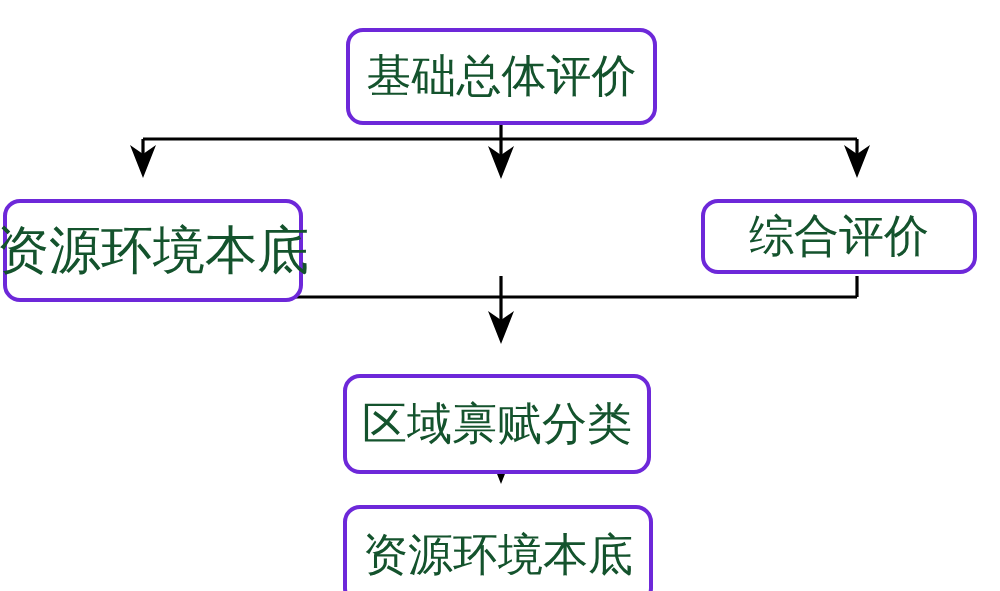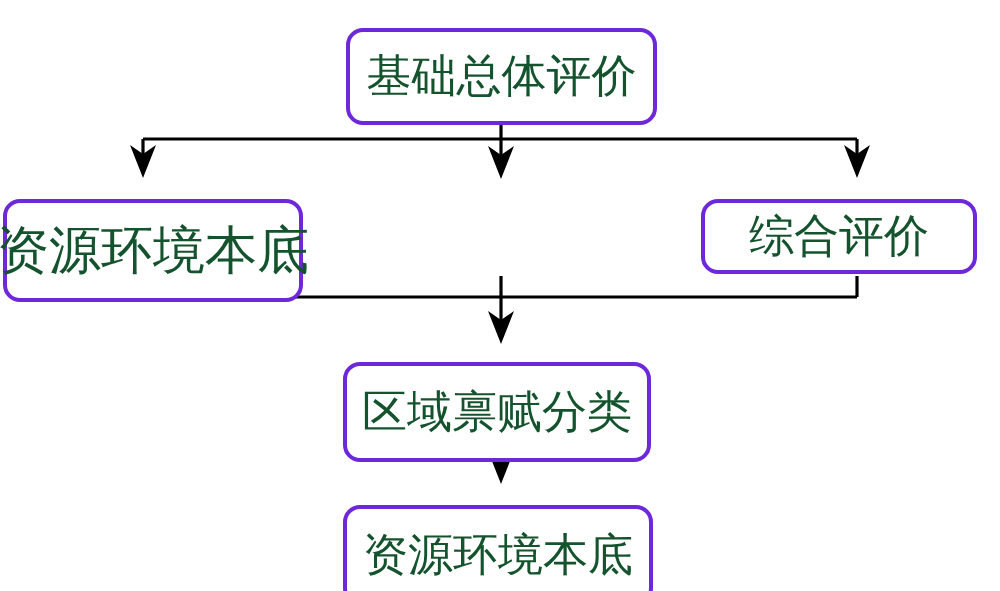--- a/index.html
+++ b/index.html
@@ -34,21 +34,21 @@
     color: #14532d;
     font-size: 45px;
     line-height: 1;
     white-space: nowrap;
     margin-top: 20px;
   }
   .n-top    { left: 346px; top: 8px;   width: 311px; height: 97px;  }
   .n-left   { left: 3px;   top: 179px; width: 300px; height: 103px; font-size: 52px; }
   .n-mid    { left: 362px; top: 180px; width: 279px; height: 100px; }
   .n-right  { left: 701px; top: 179px; width: 276px; height: 75px; }
-  .n-class  { left: 343px; top: 342px; width: 308px; height: 100px; }
+  .n-class  { left: 343px; top: 354px; width: 308px; height: 100px; }
   .n-mode   { left: 343px; top: 485px; width: 310px; height: 100px; }
   .edge-line {
     fill: none;
     stroke: #000000;
     stroke-width: 3.2;
   }
   .arrow-head {
     fill: #000000;
     stroke: none;
   }

